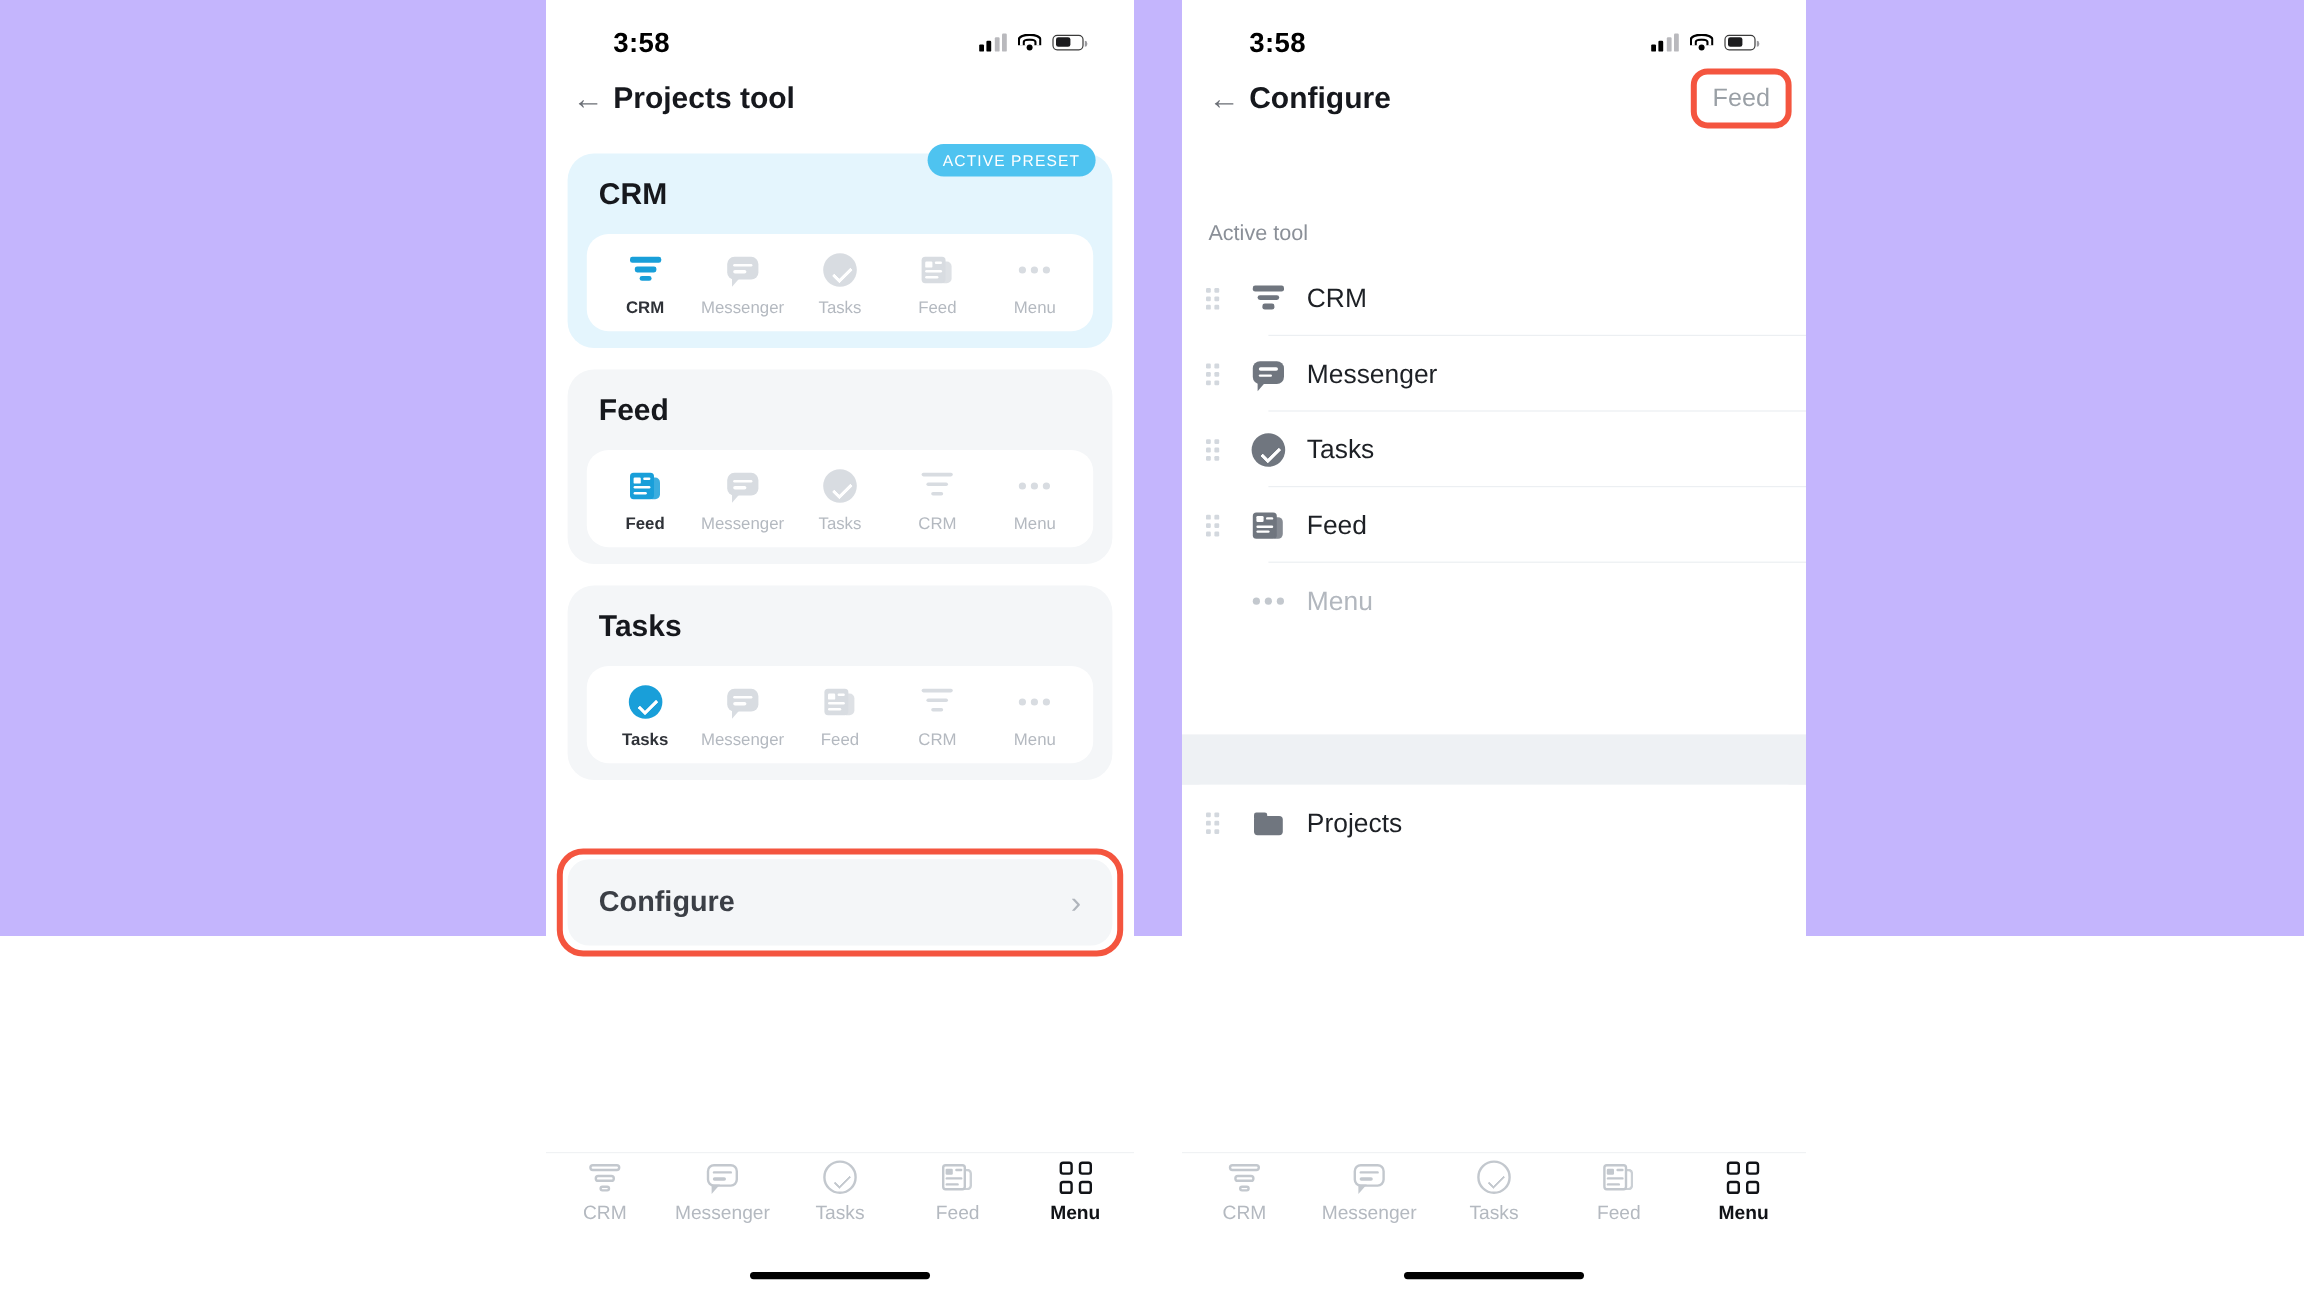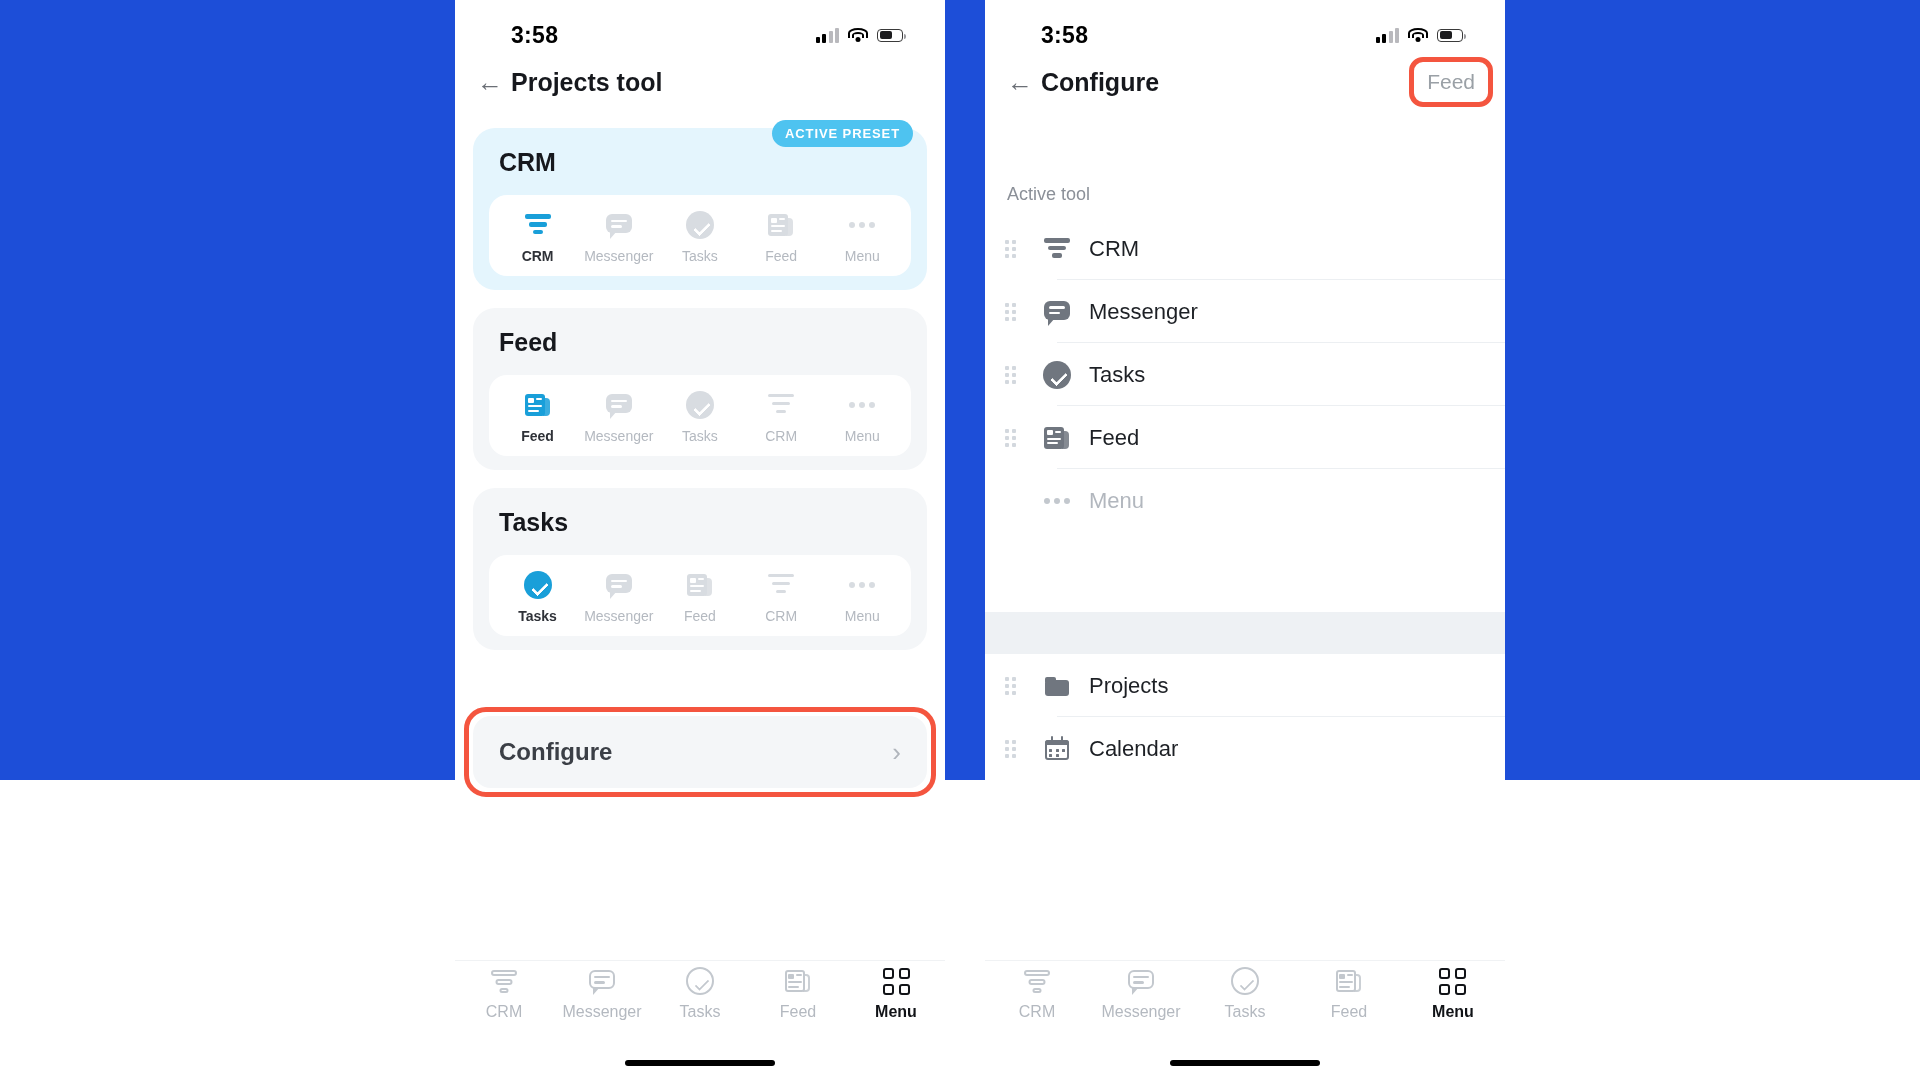--- a/index.html
+++ b/index.html
@@ -2,21 +2,21 @@
 <html><head>
 <meta charset="utf-8">
 <style>
   * { box-sizing: border-box; margin: 0; padding: 0; }
   html, body {
     width: 1920px; height: 1080px;
     background: #ffffff;
     font-family: "Liberation Sans", sans-serif;
     overflow: hidden;
   }
-  .stage { position: relative; width: 1920px; height: 780px; background: #1d4ed8; }
+  .stage { position: relative; width: 1920px; height: 780px; background: #c4b5fd; }
 
   
   .phone { position: absolute; top: 0; height: 1080px; background: #fff; }
   .phone-left  { left: 455px;  width: 490px; }
   .phone-right { left: 985px;  width: 520px; }
 
   
   .statusbar {
     position: absolute; top: 0; left: 0; right: 0; height: 56px;
     display: flex; align-items: center; justify-content: space-between;
@@ -61,21 +61,21 @@
   
   .preset-list { position: absolute; top: 128px; left: 0; right: 0; padding: 0 18px; }
   .preset-card {
     border-radius: 22px; padding: 18px 0 14px 0; margin-bottom: 18px;
     background: #f4f6f8; position: relative;
   }
   .preset-card.active { background: #e4f5fd; }
   .preset-title { font-size: 25px; font-weight: 600; color: #16181d; padding: 2px 26px 18px 26px; }
   .badge {
     position: absolute; top: -8px; right: 14px;
-    background: #4ec3f0; color: #fff; font-size: 13px; font-weight: 700;
+    background: #4ec3f0; color: #fff; font-size: 13px; font-weight: 400;
     letter-spacing: .9px; padding: 6px 13px; border-radius: 14px;
   }
   .tabstrip {
     background: #fff; border-radius: 18px; margin: 0 16px;
     display: flex; padding: 16px 8px 12px 8px; justify-content: space-around;
   }
   .tab { display: flex; flex-direction: column; align-items: center; gap: 9px; width: 19%; }
   .tab-label { font-size: 14px; color: #b4b9c0; }
   .tab.on .tab-label { color: #2f3238; font-weight: 600; }
 
@@ -596,43 +596,20 @@
             <i></i>
           </span>
         <span class="ico ic-folder row-ico">
             <span class="tab2"></span>
             <span class="bd"></span>
           </span>
         <span class="row-label">Projects</span>
         <span class="sep"></span>
       </div>
 
-      <div class="row">
-        <span class="handle">
-            <i></i>
-            <i></i>
-            <i></i>
-            <i></i>
-            <i></i>
-            <i></i>
-          </span>
-        <span class="ico ic-cal row-ico">
-            <span class="pin p1"></span>
-            <span class="pin p2"></span>
-            <span class="fr"></span>
-            <span class="hd"></span>
-            <span class="dt q1"></span>
-            <span class="dt q2"></span>
-            <span class="dt q3"></span>
-            <span class="dt q4"></span>
-            <span class="dt q5"></span>
-          </span>
-        <span class="row-label">Calendar</span>
-
-      </div>
     </div>
 
     <div class="tabbar">
       <div class="btab">
         <span class="ico ic-funnel outline">
             <i></i>
             <i></i>
             <i></i>
           </span>
         <span class="btab-label">CRM</span>

